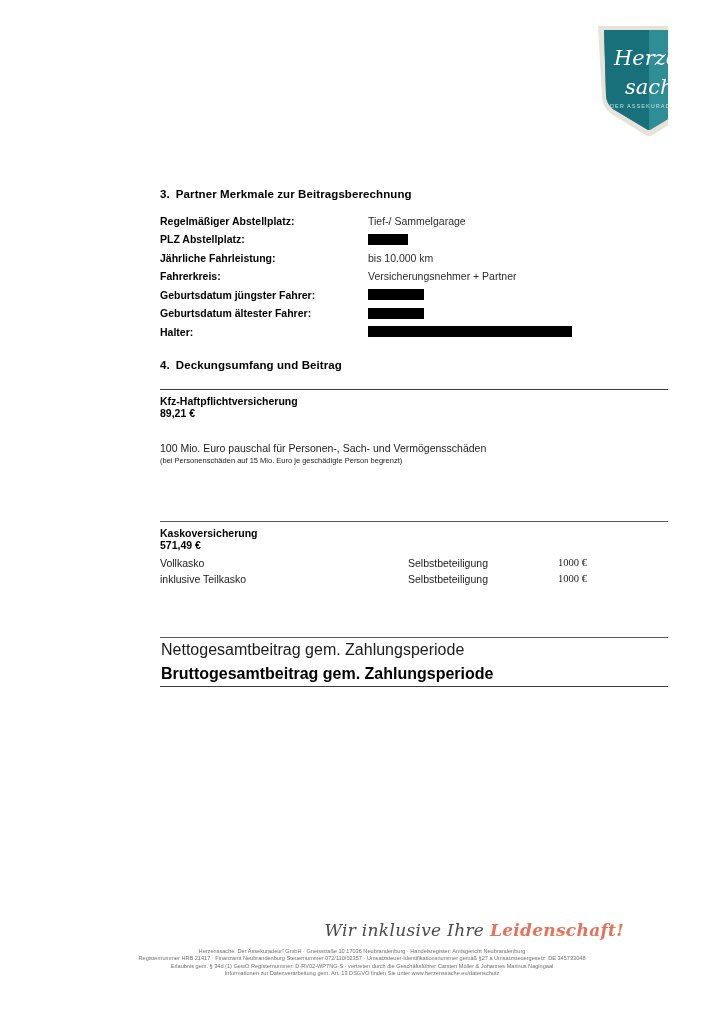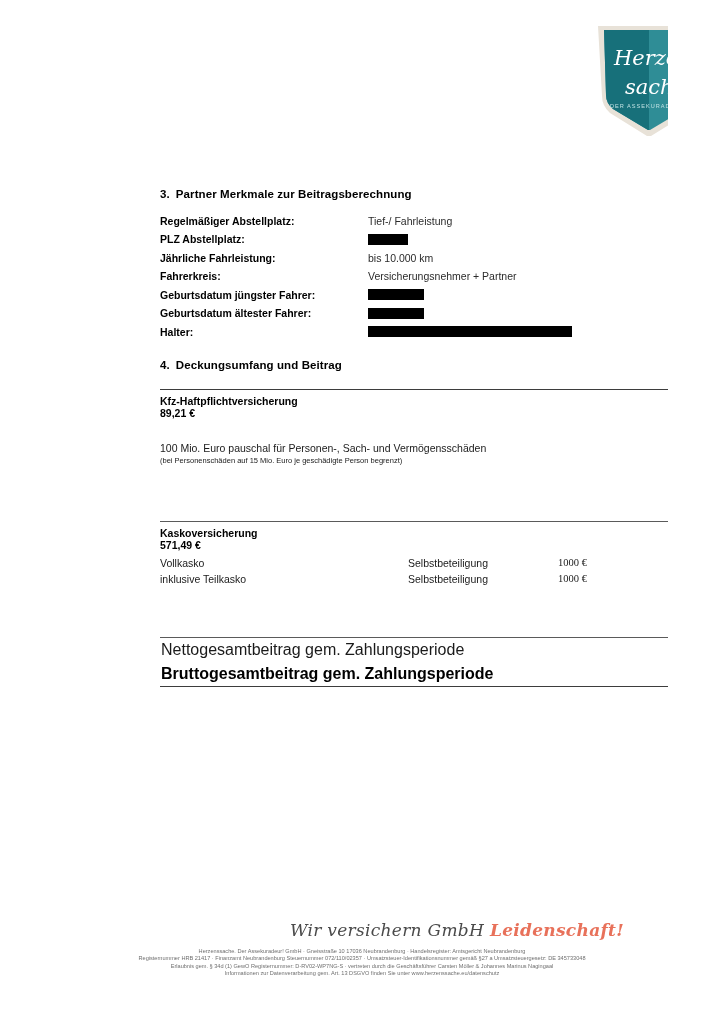--- a/index.html
+++ b/index.html
@@ -206,21 +206,21 @@
 
     <section class="sec3">
       <h2 class="section-head">
         <span class="num">3.</span>
         <span>Partner Merkmale zur Beitragsberechnung</span>
       </h2>
 
       <div class="attr-list">
         <div class="attr-row">
           <div class="attr-label">Regelmäßiger Abstellplatz:</div>
-          <div class="attr-value">Tief-/ Fahrleistung</div>
+          <div class="attr-value">Tief-/ Sammelgarage</div>
         </div>
         <div class="attr-row">
           <div class="attr-label">PLZ Abstellplatz:</div>
           <div class="attr-value">
             <span class="redacted" style="width:40px"></span>
           </div>
         </div>
         <div class="attr-row">
           <div class="attr-label">Jährliche Fahrleistung:</div>
           <div class="attr-value">bis 10.000 km</div>
@@ -300,21 +300,21 @@
             <span class="amount">786,23 €</span>
           </div>
           <hr class="rule">
         </div>
 
       </div>
     </section>
   </div>
 
   <div class="tagline">
-    <span>Wir versichern GmbH </span><span class="accent">Leidenschaft!</span>
+    <span>Wir inklusive Ihre </span><span class="accent">Leidenschaft!</span>
   </div>
 
   <div class="footer">
     <div>Herzenssache. Der Assekuradeur! GmbH · Gneisstraße 10 17036 Neubrandenburg · Handelsregister: Amtsgericht Neubrandenburg</div>
     <div>Registernummer HRB 21417 · Finanzamt Neubrandenburg Steuernummer 072/110/02357 · Umsatzsteuer-Identifikationsnummer gemäß §27 a Umsatzsteuergesetz: DE 345733048</div>
     <div>Erlaubnis gem. § 34d (1) GewO Registernummer: D-RV02-WP7NG-S · vertreten durch die Geschäftsführer Carsten Möller &amp; Johannes Marinus Nagingaal</div>
     <div>Informationen zur Datenverarbeitung gem. Art. 13 DSGVO finden Sie unter www.herzenssache.eu/datenschutz</div>
   </div>
 
 </div>

